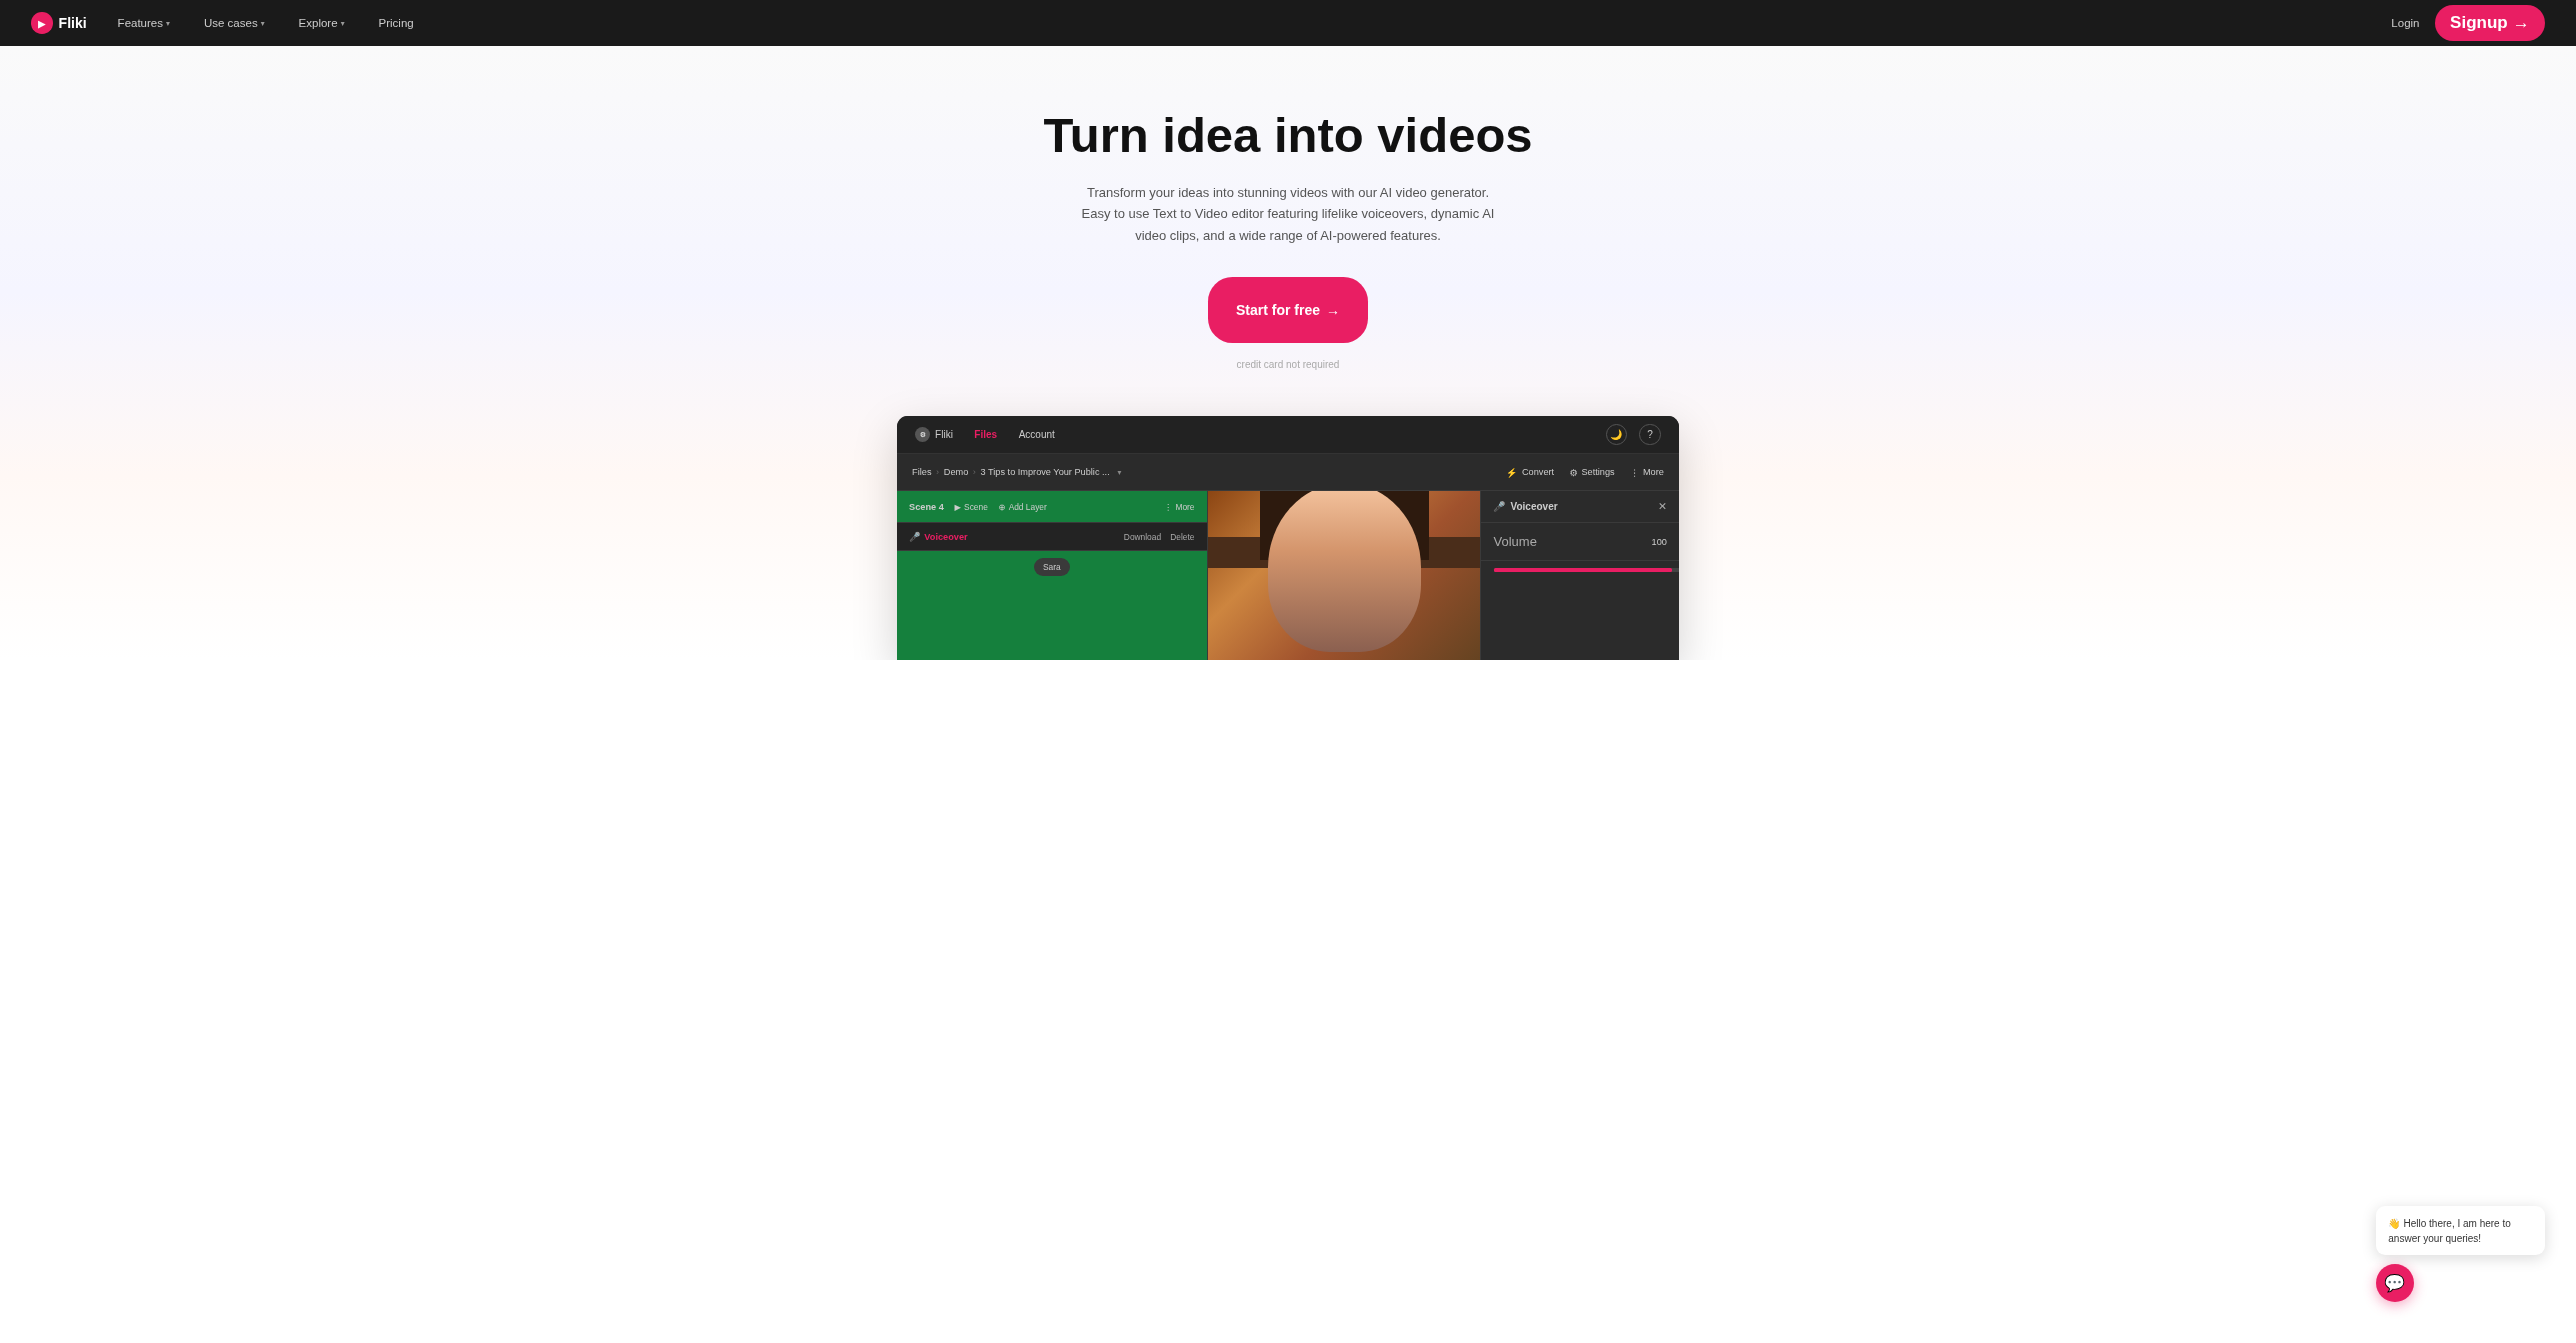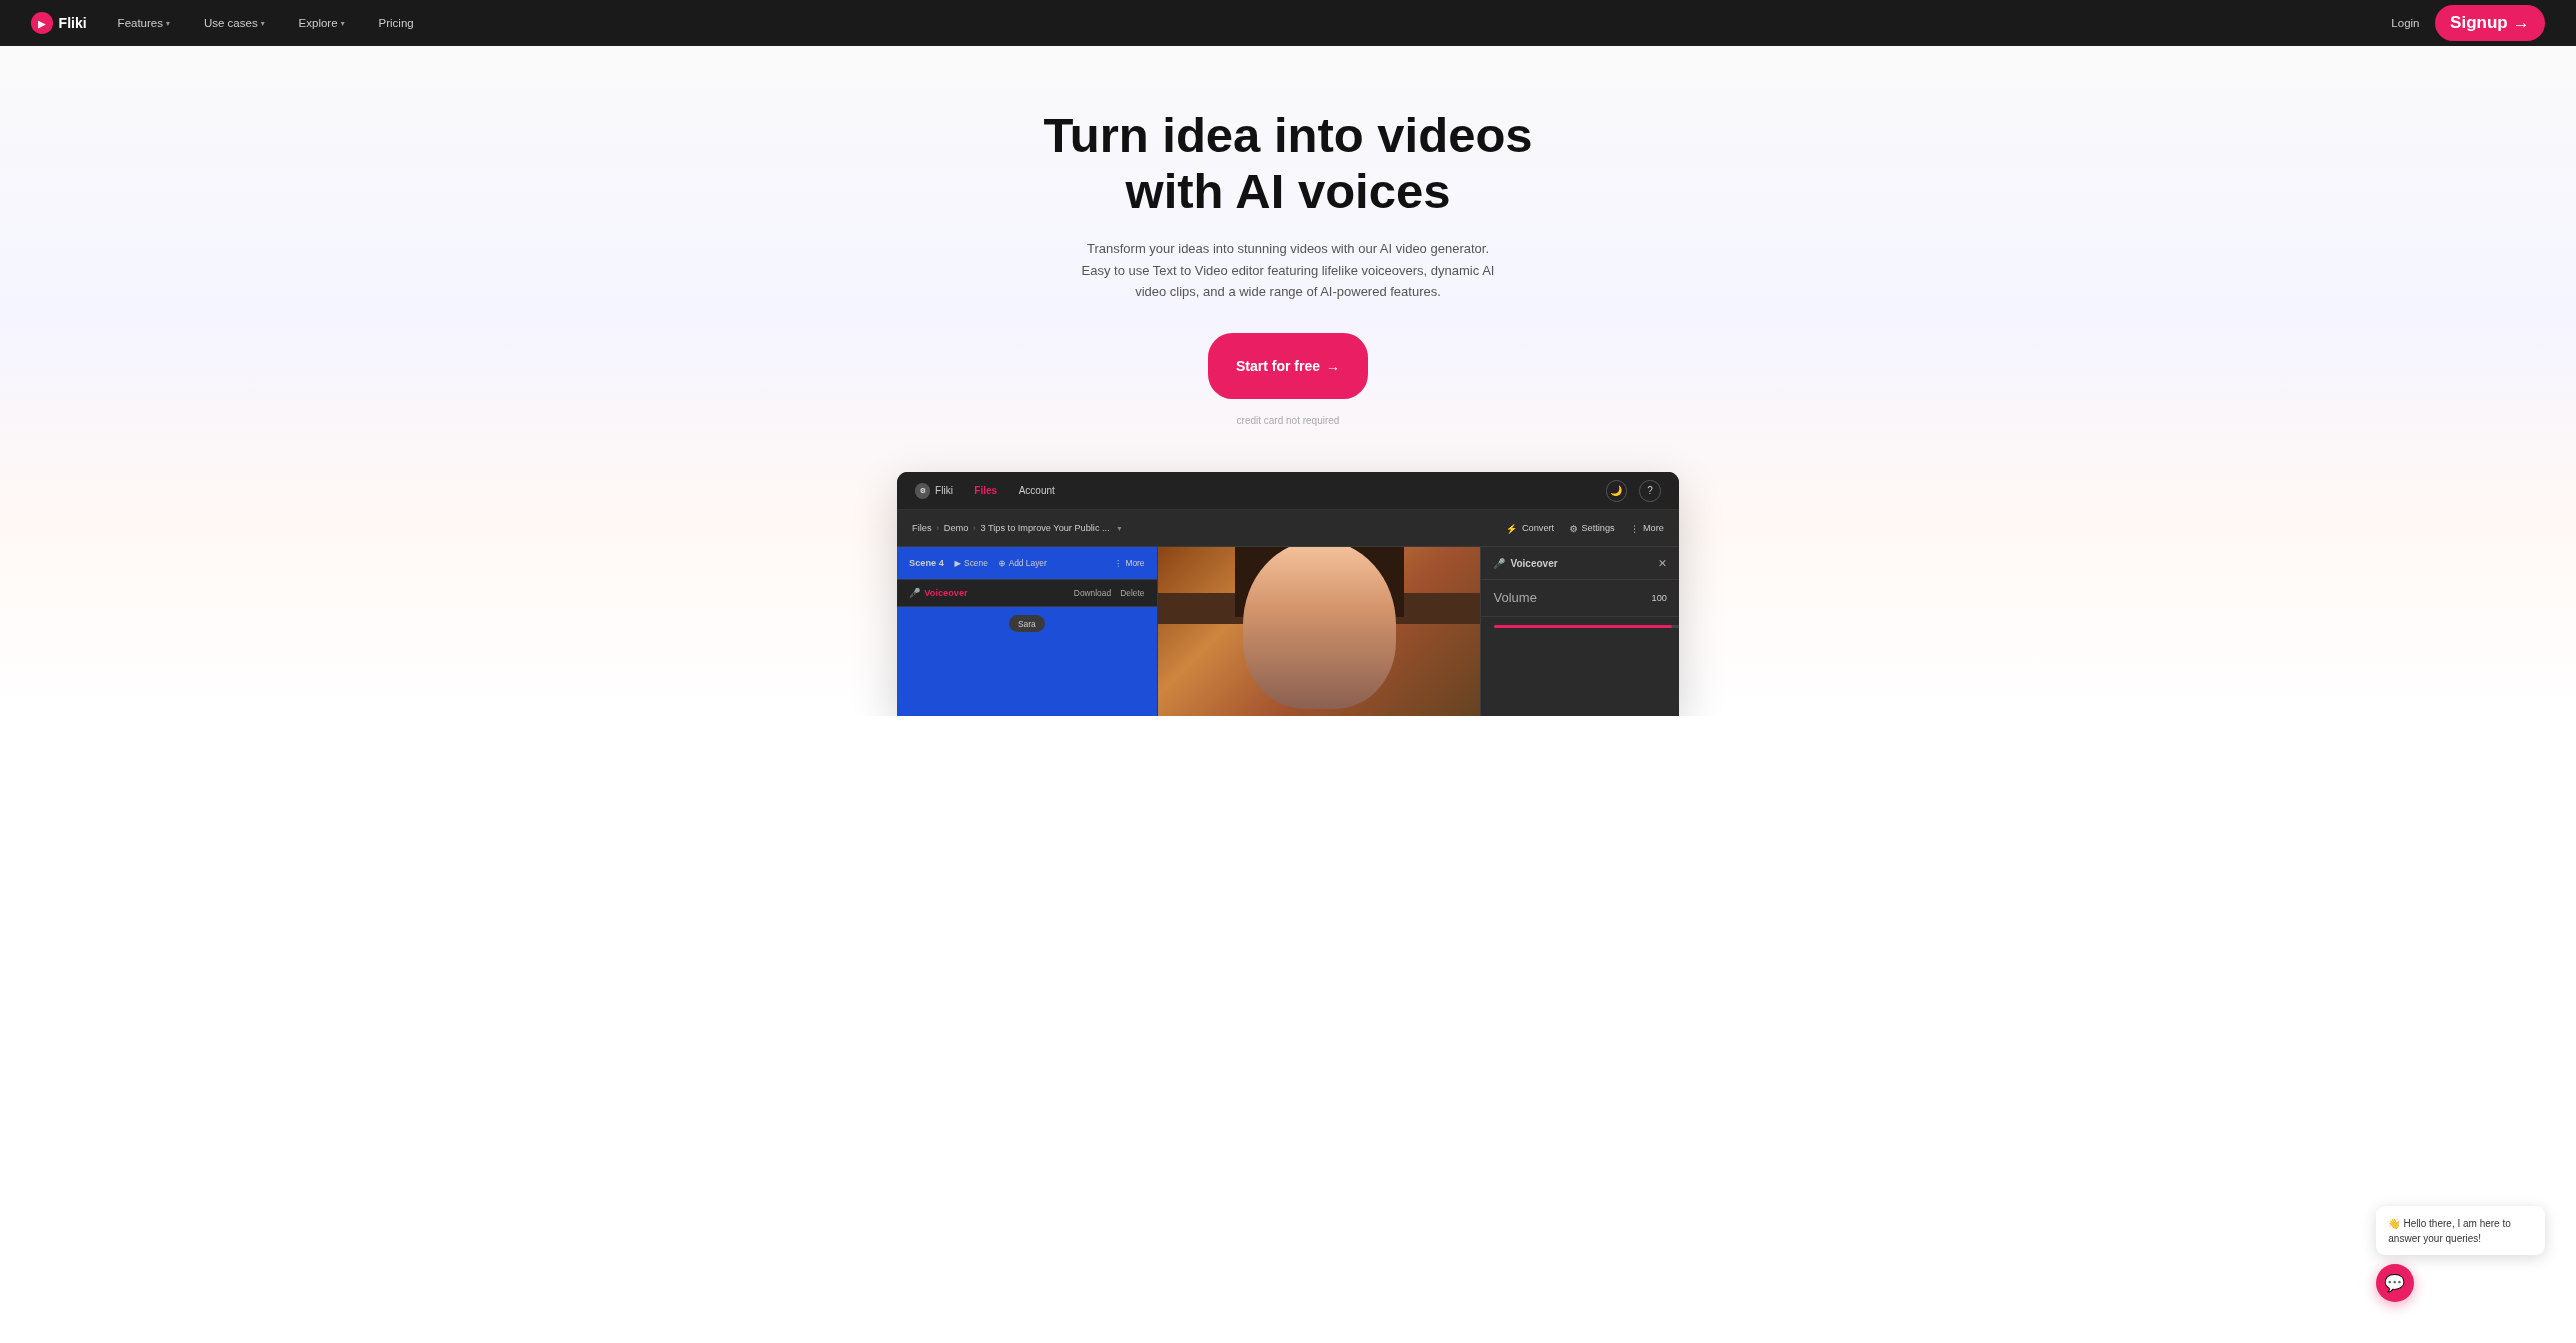--- a/index.html
+++ b/index.html
@@ -228,22 +228,22 @@
     .bc-btn-convert { color: #ccc; }
 
     
     .app-main {
       display: flex;
       height: 169px;
     }
 
     
     .app-left {
-      width: 261px;
-      background: #1d4ed8;
+      width: 311px;
+      background: #15803d;
       border-right: 0.8px solid #3a3a3a;
       flex-shrink: 0;
     }
     .scene-header {
       display: flex;
       align-items: center;
       padding: 10.7px 12.3px;
       gap: 10.7px;
       border-bottom: 0.8px solid #3a3a3a;
     }
@@ -467,21 +467,20 @@
     <button class="btn-signup">
       <span>Signup</span>
       <span>→</span>
     </button>
   </div>
 </nav>
 
 <section class="hero">
   <h1 class="hero-title">
     <span>Turn idea into videos</span><br>
-    <span>with AI voices</span>
   </h1>
   <p class="hero-subtitle">Transform your ideas into stunning videos with our AI video generator. Easy to use Text to Video editor featuring lifelike voiceovers, dynamic AI video clips, and a wide range of AI-powered features.</p>
   <div>
     <button class="btn-start">
       <span>Start for free</span>
       <span>→</span>
     </button>
   </div>
   <p class="hero-note">credit card not required</p>
 

